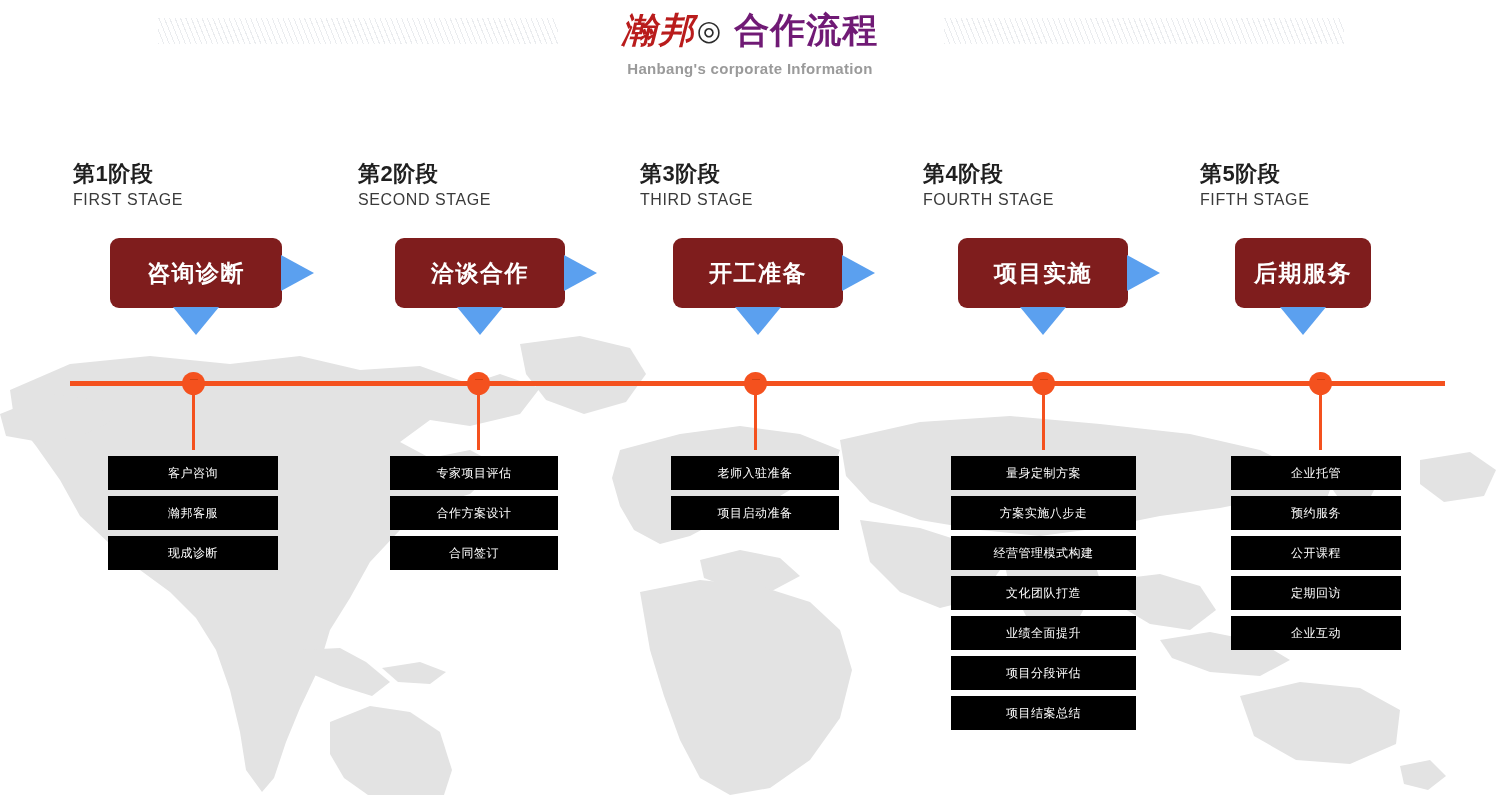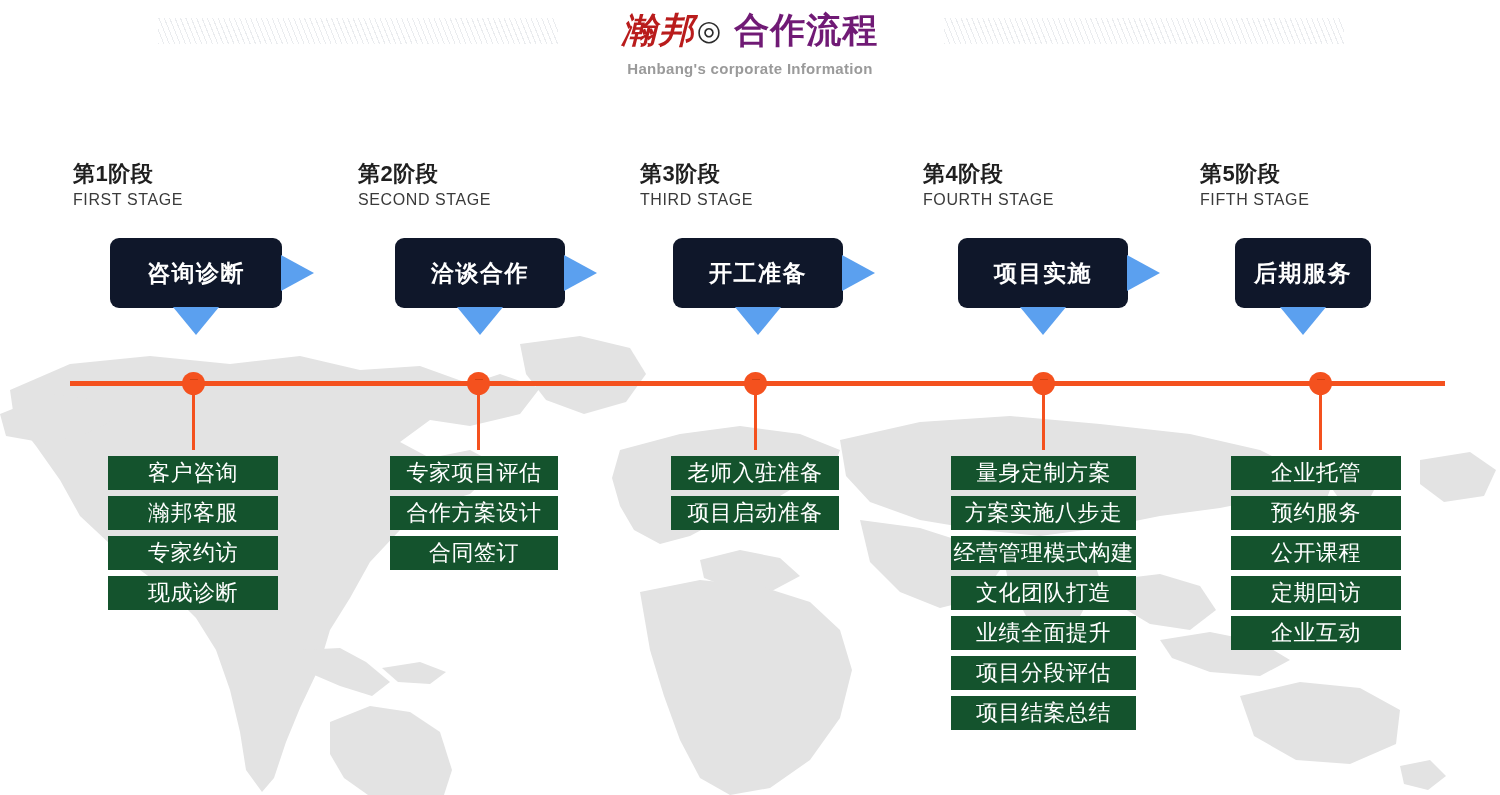--- a/index.html
+++ b/index.html
@@ -147,21 +147,21 @@
     color: #3a3a3a;
     line-height: 24px;
     letter-spacing: .6px;
   }
 
   
   .callout {
     position: absolute;
     top: 238px;
     height: 70px;
-    background: #0f172a;
+    background: #7f1d1d;
     border-radius: 9px;
     color: #ffffff;
     font-size: 23px;
     font-weight: bold;
     letter-spacing: 1.5px;
     display: flex;
     align-items: center;
     justify-content: center;
     text-shadow: 0 1px 1px rgba(0,0,0,.06);
   }
@@ -188,23 +188,23 @@
   }
 
   
   .items {
     position: absolute;
     top: 456px;
   }
   .item {
     height: 34px;
     margin-bottom: 6px;
-    background: #14532d;
+    background: #000000;
     color: #ffffff;
-    font-size: 22px;
+    font-size: 12px;
     display: flex;
     align-items: center;
     justify-content: center;
     letter-spacing: .5px;
     font-family: "DejaVu Serif", "Liberation Serif", serif;
   }
 </style>
 </head>
 <body>
 
@@ -281,21 +281,20 @@
       <div class="stage-en">FIRST STAGE</div>
     </div>
     <div class="callout" style="left:110px;width:172px">
       <span>咨询诊断</span>
       <span class="arrow-right"></span>
       <span class="tail-down"></span>
     </div>
     <div class="items" style="left:108px;width:170px">
       <div class="item">客户咨询</div>
       <div class="item">瀚邦客服</div>
-      <div class="item">专家约访</div>
       <div class="item">现成诊断</div>
     </div>
   </div>
 
   <div class="stage-col">
     <div class="stage-head" style="left:358px">
       <div class="stage-cn">第2阶段</div>
       <div class="stage-en">SECOND STAGE</div>
     </div>
     <div class="callout" style="left:395px;width:170px">

